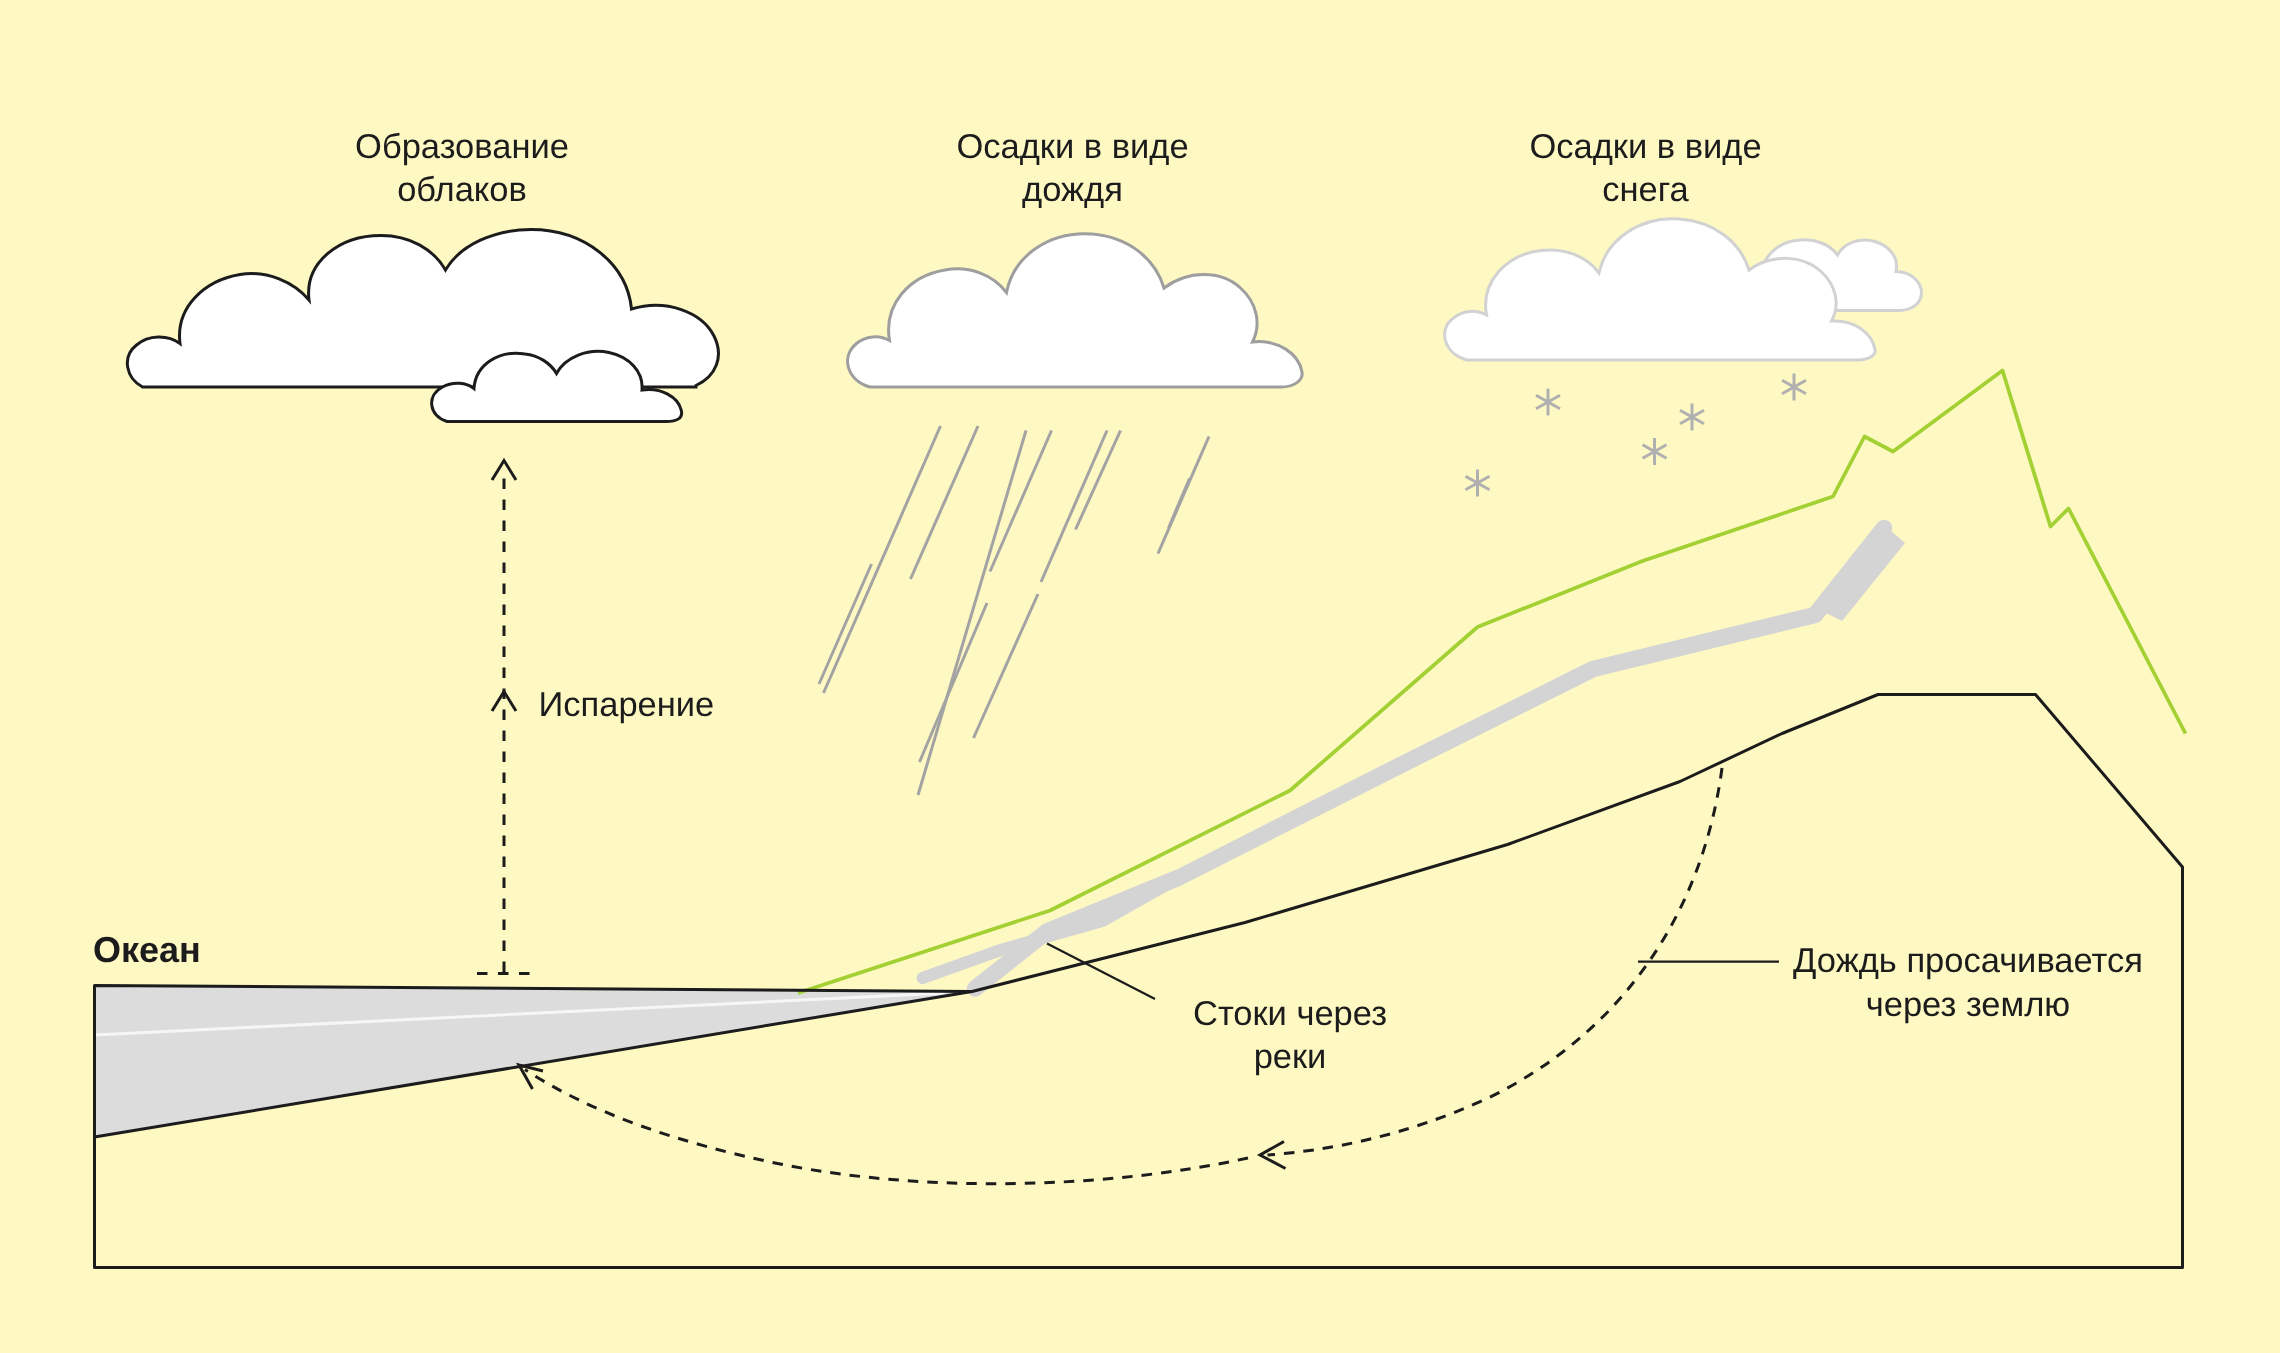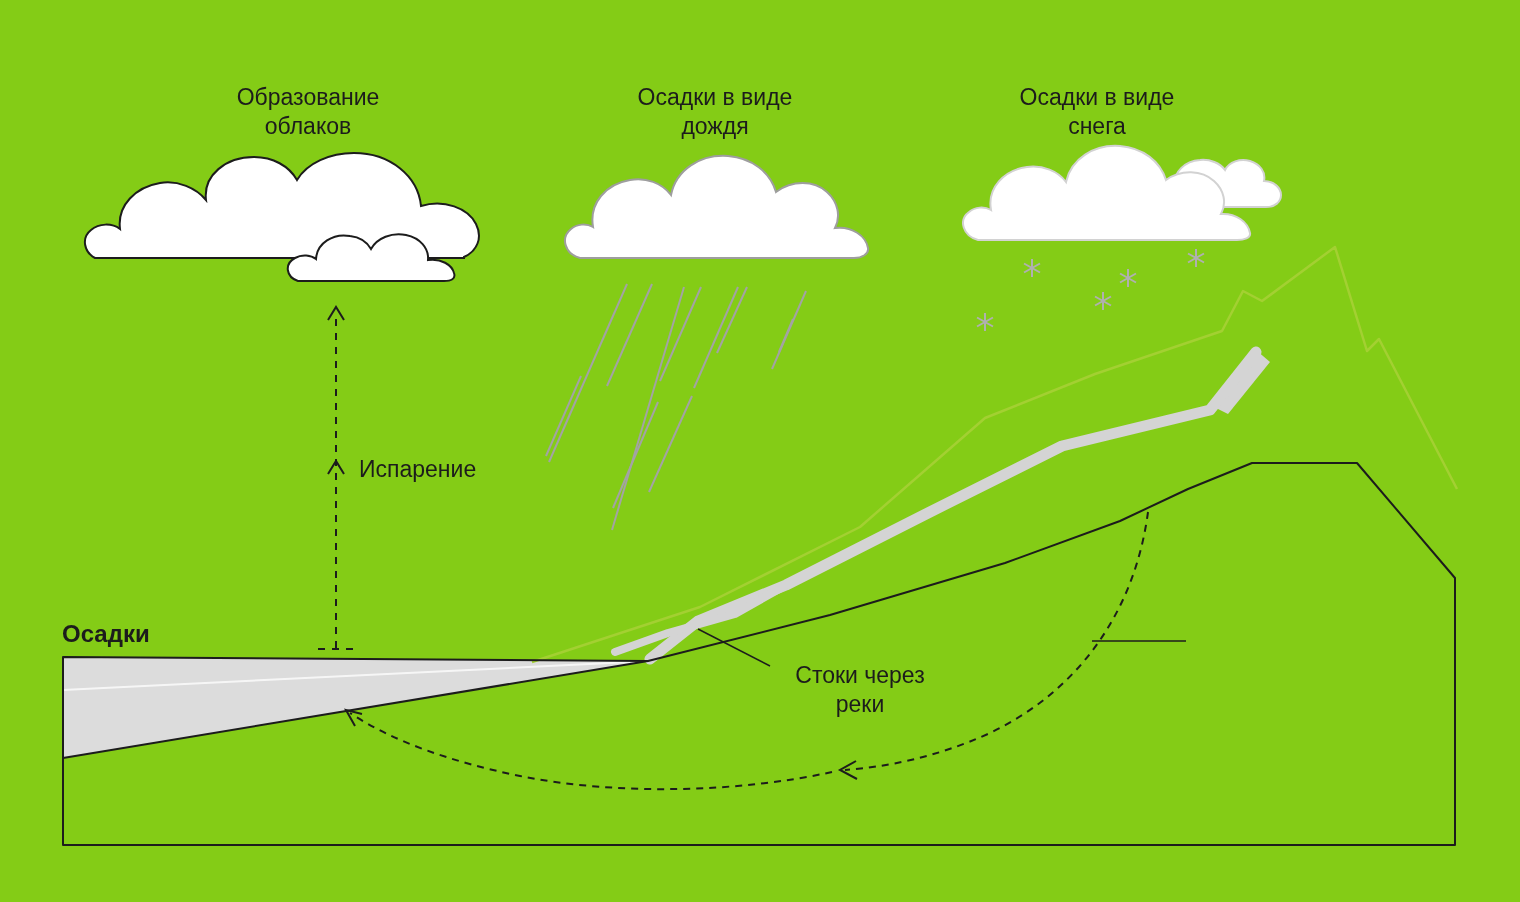--- a/index.html
+++ b/index.html
@@ -1,17 +1,17 @@
 <!DOCTYPE html>
 <html><head>
 <meta charset="utf-8">
 <style>
   html,body{margin:0;padding:0;background:#ffffff;}
   .stage{
-    position:relative;width:1520px;height:902px;background:#84cc16;
+    position:relative;width:1520px;height:902px;background:#fef9c3;
     font-family:"Liberation Sans",sans-serif;overflow:hidden;color:#1c1c1c;
   }
   .stage svg{position:absolute;left:0;top:0;}
   .label{
     position:absolute;white-space:pre-line;text-align:center;
     font-size:23px;line-height:1.28;color:#1c1c1c;
   }
   .label--left{text-align:center;}
   .label--right{text-align:right;}
   .label--bold{font-weight:700;font-size:24px;}
@@ -146,20 +146,22 @@
 облаков</div>
 
   <div class="label" style="left:585px;top:83px;width:260px;">Осадки в виде
 дождя</div>
 
   <div class="label" style="left:967px;top:83px;width:260px;">Осадки в виде
 снега</div>
 
   <div class="label label--left" style="left:359px;top:455px;">Испарение</div>
 
-  <div class="label label--left label--bold" style="left:62px;top:619px;">Осадки</div>
+  <div class="label label--left label--bold" style="left:62px;top:619px;">Океан</div>
 
   <div class="label" style="left:740px;top:661px;width:240px;">Стоки через
 реки</div>
 
+  <div class="label" style="left:1168px;top:626px;width:288px;">Дождь просачивается
+через землю</div>
 
 
 </div>
 
 </body></html>

